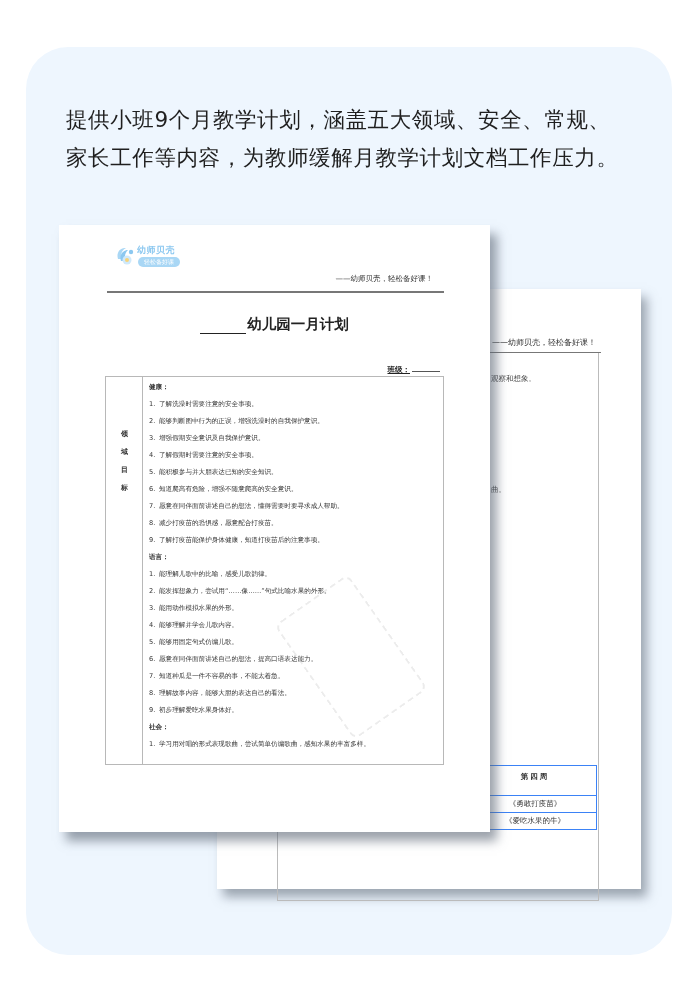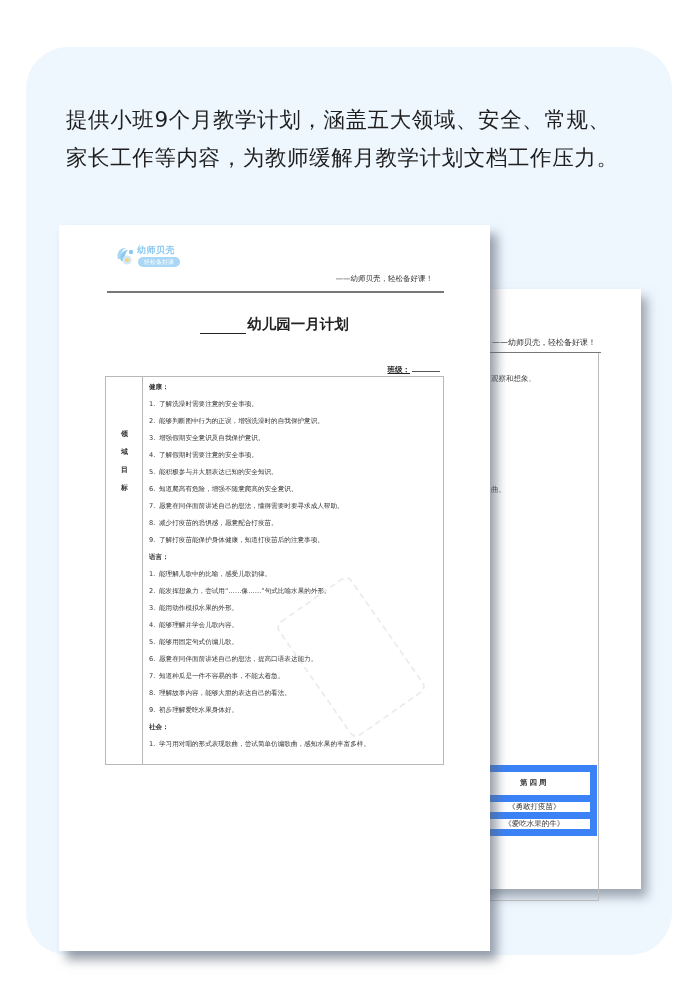--- a/index.html
+++ b/index.html
@@ -33,27 +33,27 @@
       border: 1px solid #bbb; border-top: none;
     }
     .back-frag {
       position: absolute; font-size: 7.5px; color: #444;
     }
     .back-week-table {
       position: absolute; left: 160px; top: 476px; width: 220px;
       border-collapse: collapse; font-size: 7.5px; color: #333;
     }
     .back-week-table td {
-      border: 7px solid #3b82f6; text-align: center; height: 17px; padding: 0 4px;
+      border: 1px solid #3b82f6; text-align: center; height: 17px; padding: 0 4px;
     }
     .back-week-table tr.hdr td { height: 30px; font-weight: bold; letter-spacing: 2px; vertical-align: top; padding-top: 6px; }
 
     
     .page-front {
-      position: absolute; left: 59px; top: 225px; width: 431px; height: 726px;
+      position: absolute; left: 59px; top: 225px; width: 431px; height: 607px;
       background: #ffffff;
       box-shadow: 7px 9px 10px rgba(90,100,115,0.6);
     }
     .logo { position: absolute; left: 56px; top: 18px; width: 70px; height: 30px; }
     .logo-mark {
       position: absolute; left: 0; top: 2px; width: 22px; height: 22px;
     }
     .logo-name {
       position: absolute; left: 22px; top: 1px; font-size: 9px; color: #8cc8f0; font-weight: bold; letter-spacing: 0.5px;
     }

